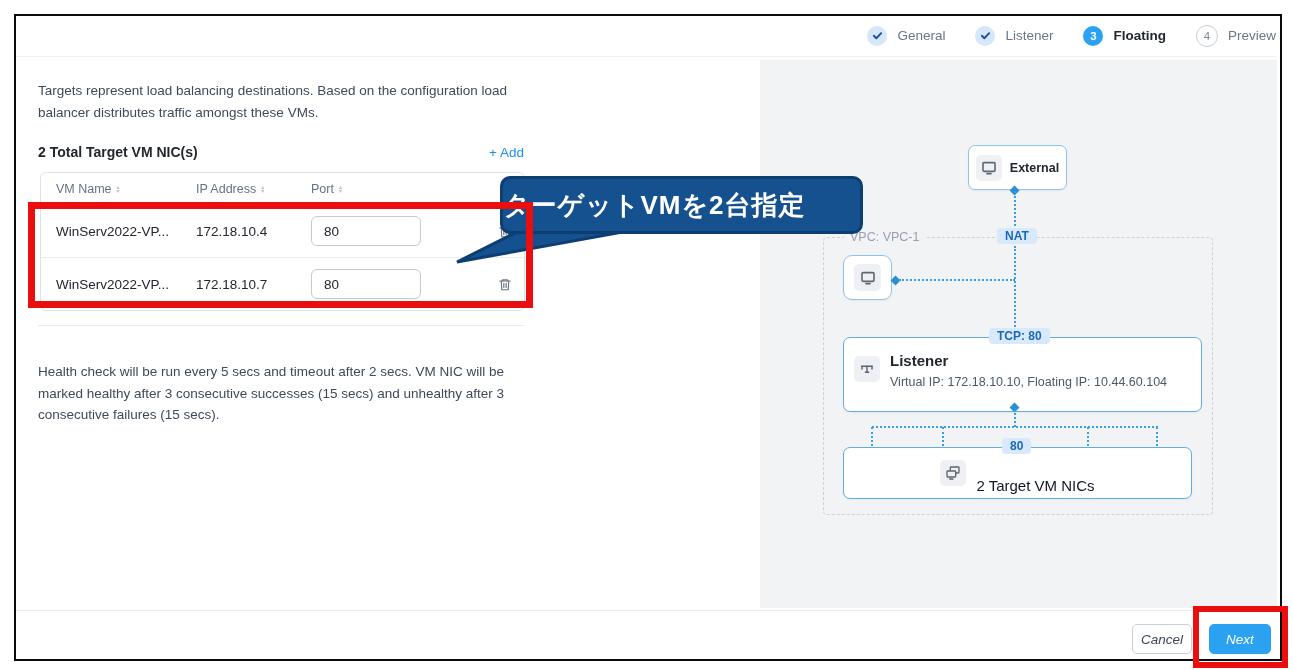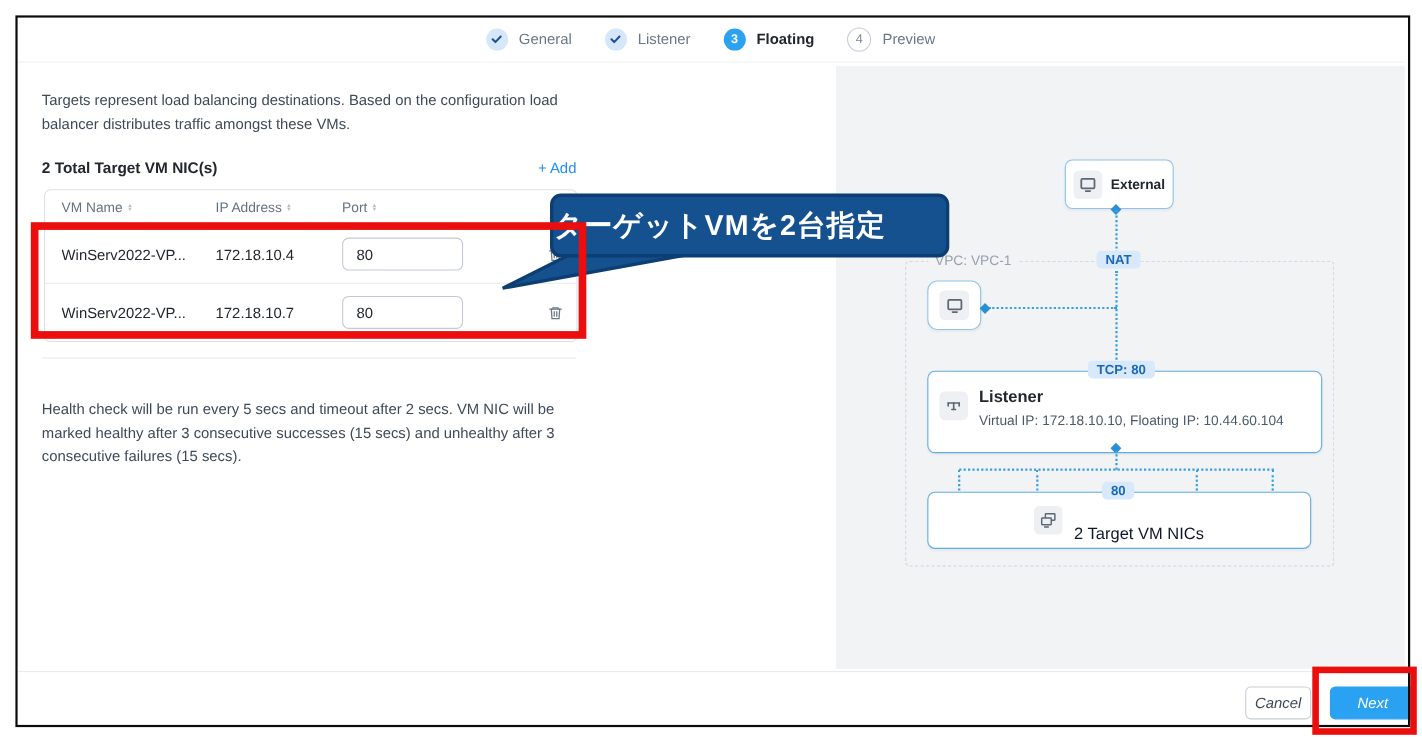--- a/index.html
+++ b/index.html
@@ -2,21 +2,21 @@
 <html><head>
 <meta charset="utf-8">
 <style>
   html,body{margin:0;padding:0;background:#fff;}
   #app{position:relative;width:1293px;height:670px;background:#fff;
        font-family:"Liberation Sans",sans-serif;color:#22272e;overflow:hidden;}
   .abs{position:absolute;}
   
   .frame{left:14px;top:14px;width:1264px;height:643px;border:2px solid #0b0b0b;pointer-events:none;z-index:40;}
   
-  .stepper{left:16px;top:15px;width:1260px;height:41px;display:flex;align-items:center;justify-content:center;gap:30px;border-bottom:1px solid #f0f1f4;background:#fff;}
+  .stepper{left:16px;top:15px;width:1260px;height:41px;display:flex;align-items:center;justify-content:flex-end;gap:30px;border-bottom:1px solid #f0f1f4;background:#fff;}
   .step{display:flex;align-items:center;gap:10px;cursor:default;}
   .step-circle{width:20px;height:20px;border-radius:50%;display:flex;align-items:center;justify-content:center;font-size:11.5px;}
   .step-circle.done{background:#d5e7f9;color:#1d4f9c;}
   .step-circle.active{background:#2ba1f2;color:#fff;font-weight:bold;}
   .step-circle.todo{background:#fff;border:1px solid #c8cdd5;color:#7d8795;}
   .step-label{font-size:13.5px;color:#6b7687;}
   .step-label.active{color:#22272e;font-weight:bold;}
   
   .desc{left:38px;top:80px;width:478px;font-size:13.5px;line-height:1.6;color:#3e4a57;}
   .count-row{left:38px;top:144px;width:486px;display:flex;justify-content:space-between;align-items:center;}
@@ -44,21 +44,21 @@
   .diamond{width:7px;height:7px;background:#2b8fd6;transform:rotate(45deg);}
   .pill{background:#d8e9fb;color:#1b69b5;font-size:12px;font-weight:bold;border-radius:4px;padding:1px 8px;z-index:5;}
   .vpc{border:1.5px dashed #ccd2da;border-radius:4px;}
   .vpc-label{background:#f2f3f5;color:#97a1b0;font-size:12.5px;padding:0 6px;z-index:3;}
   .node-title{font-size:15px;font-weight:bold;color:#22272e;}
   .node-sub{font-size:12.5px;color:#4a5a68;margin-top:6px;}
   
   .foot-div{left:16px;top:610px;width:1260px;height:1px;background:#e8eaed;}
   .btn{position:absolute;top:624px;height:30px;border-radius:5px;font-size:13.5px;font-family:"Liberation Sans",sans-serif;cursor:pointer;display:flex;align-items:center;justify-content:center;font-style:italic;}
   .btn-cancel{left:1132px;width:60px;background:#fff;border:1px solid #c9cfd6;color:#3c4654;}
-  .btn-next{left:1209px;width:78px;background:#2ba1f2;border:1px solid #2ba1f2;color:#fff;}
+  .btn-next{left:1209px;width:62px;background:#2ba1f2;border:1px solid #2ba1f2;color:#fff;}
   
   .hl{border:7px solid #ea0e0e;pointer-events:none;z-index:60;}
   .hl1{left:28px;top:202px;width:491px;height:92px;}
   .hl2{left:1193px;top:606px;width:83px;height:50px;border-width:6px;}
   .callout{left:500px;top:176px;width:357px;height:52px;background:#15508f;border:3px solid #0d3e72;border-radius:10px;display:flex;align-items:center;justify-content:flex-start;z-index:56;}
   .callout-text{color:#fff;font-size:26px;font-weight:bold;letter-spacing:1px;white-space:nowrap;}
   .tail{left:445px;top:210px;z-index:55;}
 </style>
 </head>
 <body>

